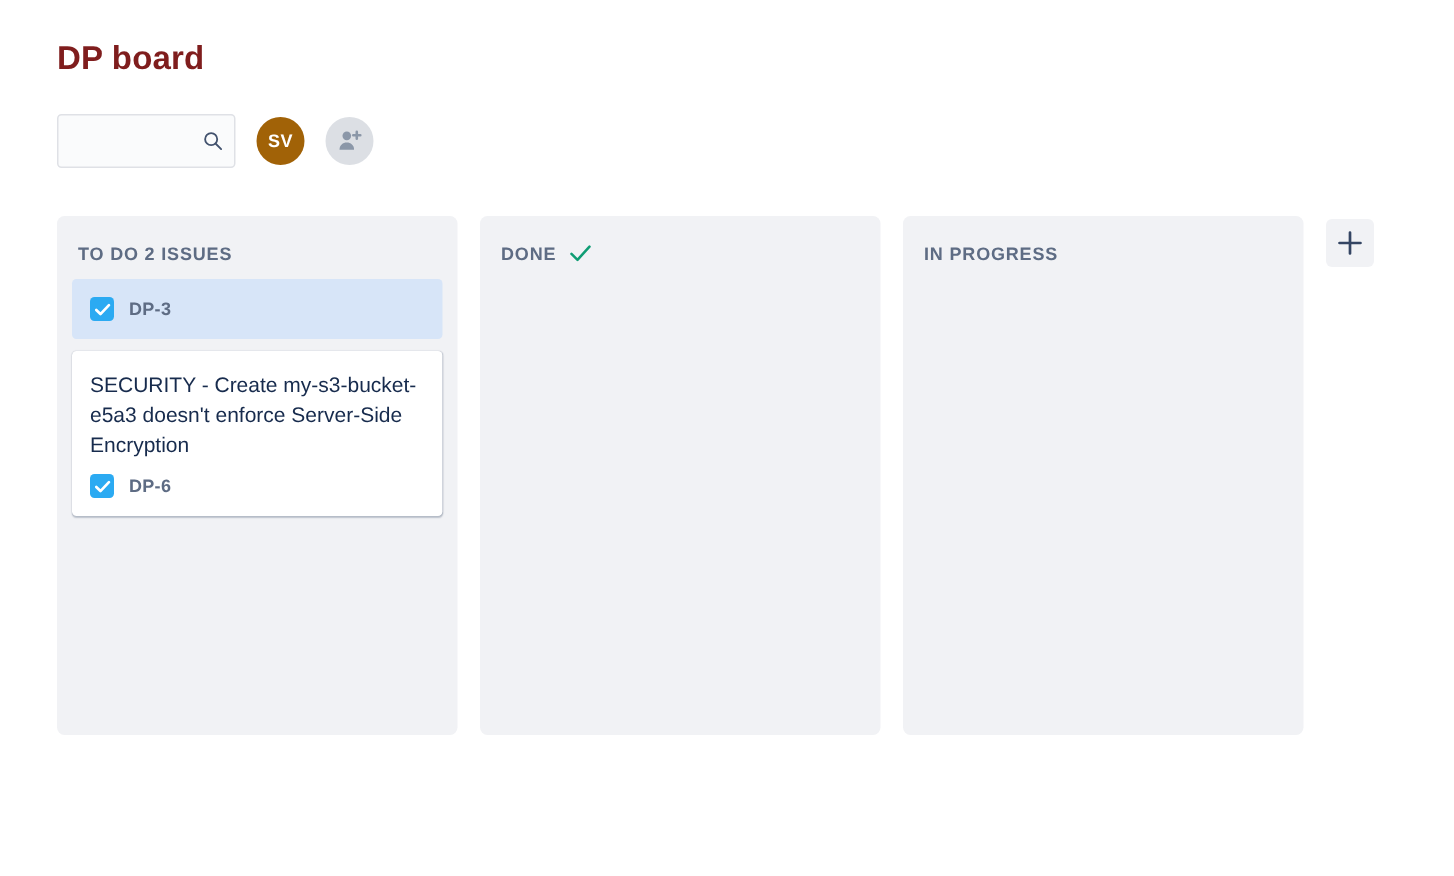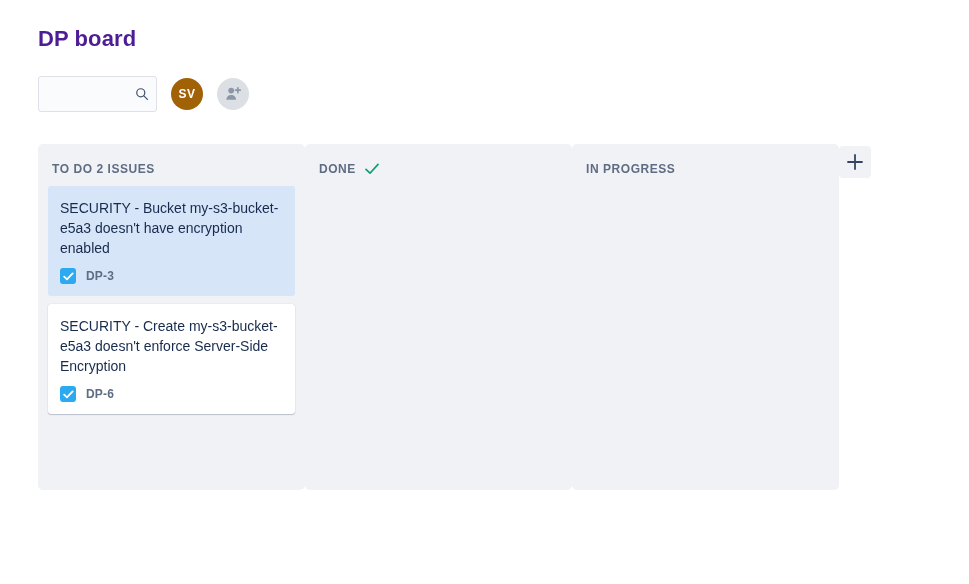--- a/index.html
+++ b/index.html
@@ -17,21 +17,21 @@
   }
 
   
   .page-title {
     position: absolute;
     left: 38px;
     top: 10px;
     font-size: 22px;
     font-weight: 700;
     letter-spacing: 0.1px;
-    color: #4c1d95;
+    color: #7f1d1d;
     line-height: 28px;
     text-align: center;
   }
 
   
   .toolbar {
     position: absolute;
     left: 38px;
     top: 76px;
     display: flex;
@@ -98,20 +98,21 @@
     cursor: pointer;
   }
 
   
   .board {
     position: absolute;
     left: 38px;
     top: 144px;
     display: flex;
     align-items: flex-start;
+    gap: 15px;
   }
   .column {
     width: 267px;
     background: #f1f2f5;
     border-radius: 5px;
     min-height: 346px;
     display: flex;
     flex-direction: column;
     box-sizing: border-box;
   }
@@ -244,21 +245,20 @@
 
 <div class="board">
 
   <div class="column">
     <div class="column-header">
       <span class="column-title">TO DO 2 ISSUES</span>
     </div>
     <div class="column-body">
 
       <div class="card selected">
-        <div class="card-title">SECURITY - Bucket my-s3-bucket-e5a3 doesn't have encryption enabled</div>
         <div class="card-meta">
           <span class="issue-type-icon">
             <svg width="11" height="9" viewBox="0 0 12 10">
               <polyline points="1.2,5.2 4.3,8.2 10.6,1.6" fill="none" stroke="#ffffff" stroke-width="2" stroke-linecap="round" stroke-linejoin="round"></polyline>
             </svg>
           </span>
           <span class="issue-key">DP-3</span>
         </div>
       </div>
 

